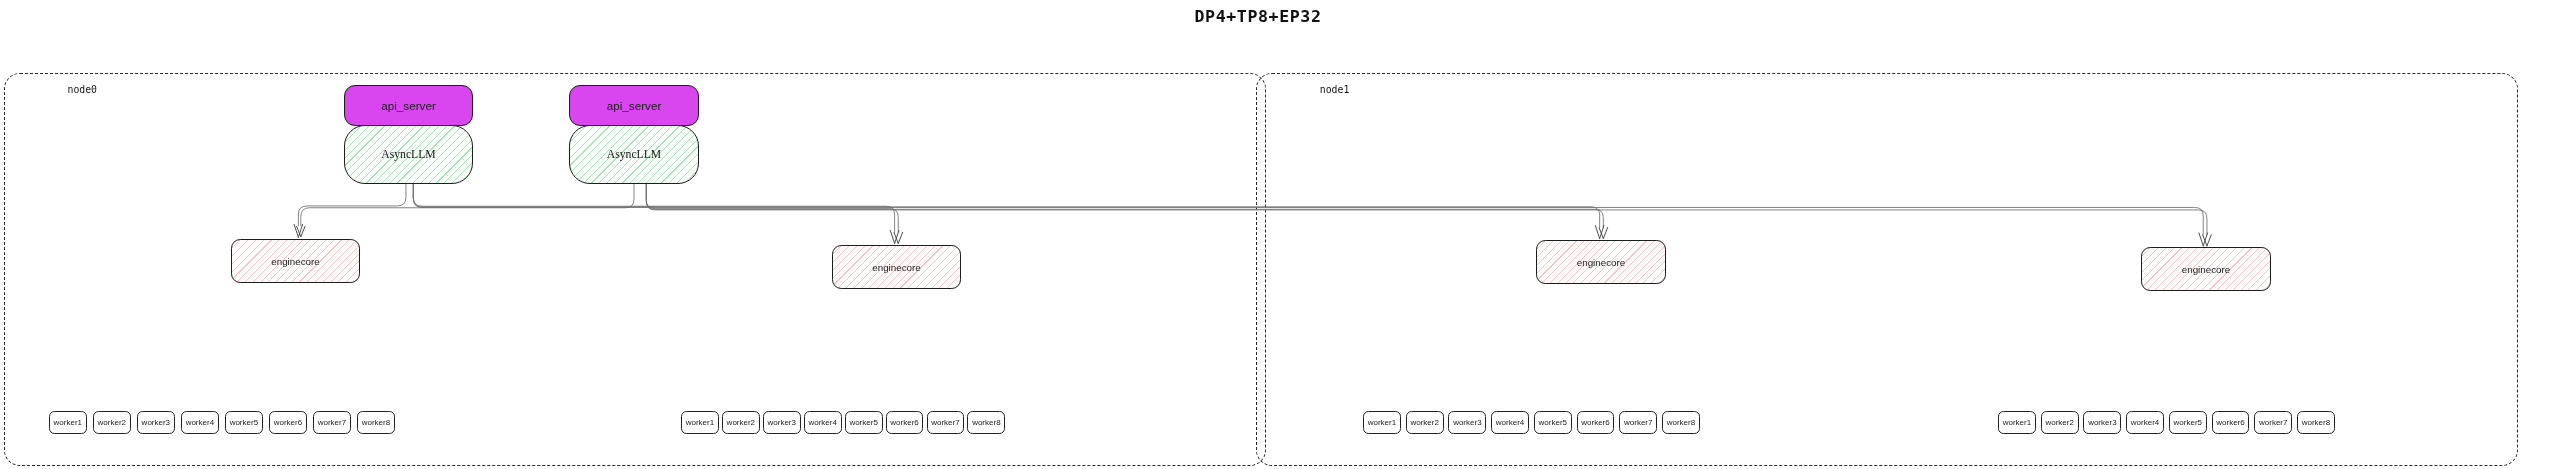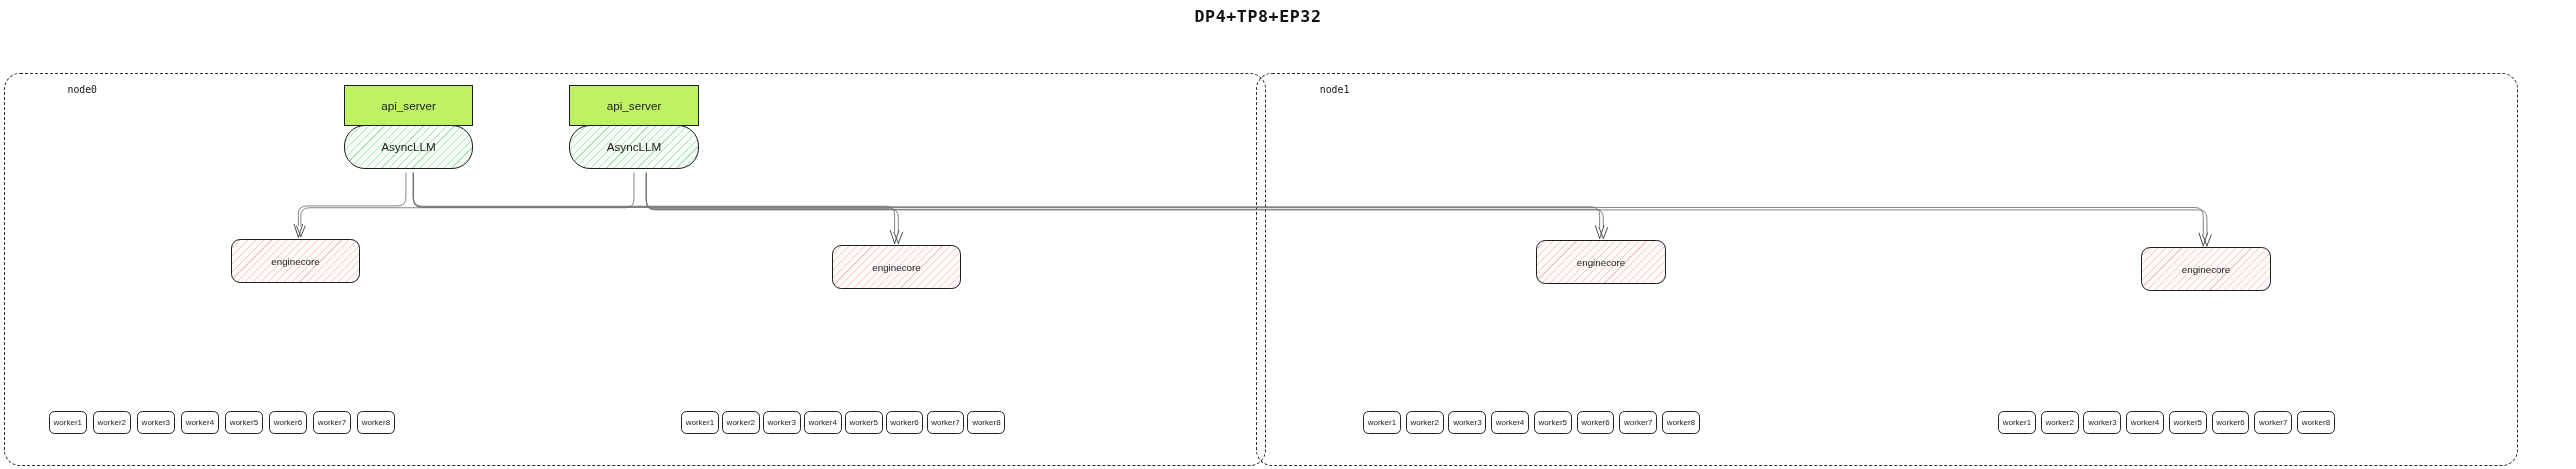--- a/index.html
+++ b/index.html
@@ -45,34 +45,34 @@
     position:absolute;box-sizing:border-box;
     border:1.4px solid var(--box-border);
     display:flex;align-items:center;justify-content:center;
     background:#ffffff;color:#202020;z-index:2;
   }
   .server-pair{position:absolute;top:85px;width:129px;z-index:2;}
   .pair1{left:344px;}
   .pair2{left:569px;width:130px;}
   .api-box{
     position:relative;height:41px;border:1.4px solid var(--box-border);
-    border-radius:0;background:#bef264;
+    border-radius:11px;background:#d946ef;
     display:flex;align-items:center;justify-content:center;
     font-size:11.7px;color:#202020;box-sizing:border-box;
   }
   .llm-box{
-    position:relative;height:44px;margin-top:-1.2px;
+    position:relative;height:59px;margin-top:-1.2px;
     border:1.4px solid var(--box-border);
     border-radius:21px;
     background-color:var(--asyncllm-bg);
     background-image:repeating-linear-gradient(135deg,
       rgba(87,190,108,0.45) 0px, rgba(87,190,108,0.45) 0.9px,
       transparent 0.9px, transparent 5.5px);
     display:flex;align-items:center;justify-content:center;
-    font-size:11.7px;color:#202020;box-sizing:border-box;
+    font-size:11.7px;color:#202020;box-sizing:border-box;font-family:Liberation Serif, serif;
   }
   .enginecore{
     height:44px;border-radius:9.2px;
     background-color:var(--enginecore-bg);
     background-image:repeating-linear-gradient(135deg,
       rgba(224,122,122,0.40) 0px, rgba(224,122,122,0.40) 0.8px,
       transparent 0.8px, transparent 5.5px);
     font-size:9.8px;
   }
   .ec1{left:231px;top:239px;width:129px;height:44px;}

